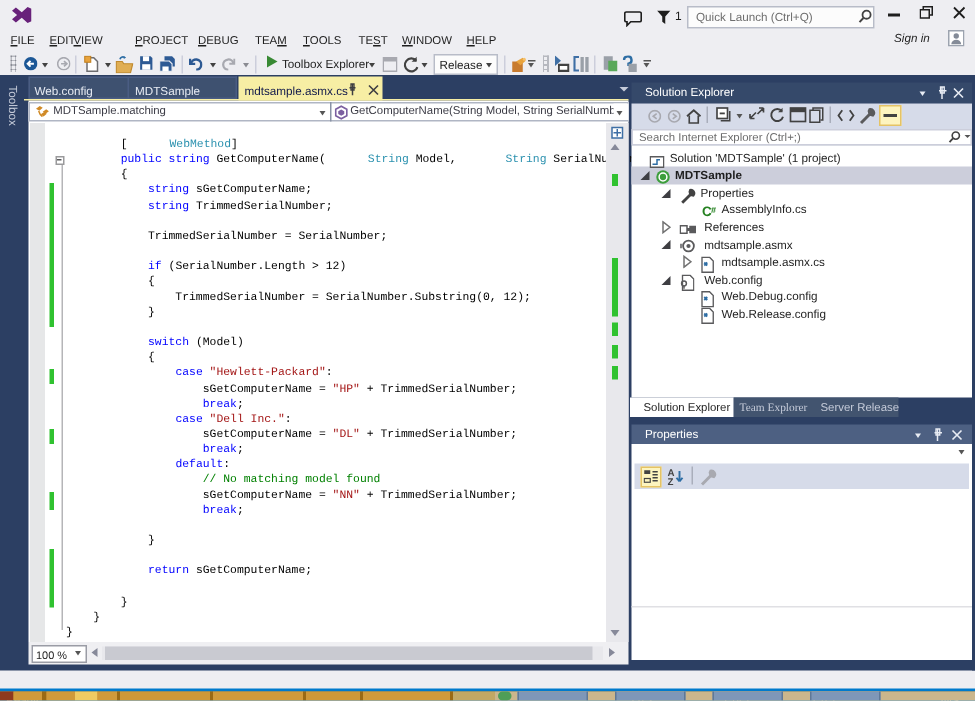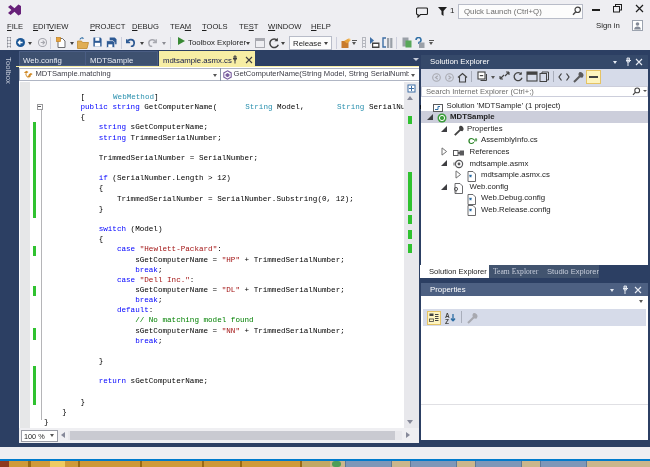--- a/index.html
+++ b/index.html
@@ -51,21 +51,21 @@
 
 <div class="abs" style="left:592px;top:9px;width:8px;height:2px;background:#1E1E1E;"></div>
 <svg class="abs" style="left:613px;top:4px" width="10" height="9" viewBox="0 0 10 9">
   <rect x="2.5" y="0.5" width="6" height="5.5" fill="none" stroke="#1E1E1E" stroke-width="1"></rect>
   <rect x="0.5" y="2.5" width="6" height="5.5" fill="#EEEEF2" stroke="#1E1E1E" stroke-width="1"></rect>
 </svg>
 <svg class="abs" style="left:635px;top:4px" width="9" height="9" viewBox="0 0 9 9">
   <path d="M1,1 L8,8 M8,1 L1,8" stroke="#1E1E1E" stroke-width="1.2"></path>
 </svg>
 
-<div class="abs" style="left:596px;top:21px;font-size:7.8px;color:#1E1E1E;z-index:6;">Sign in</div>
+<div class="abs" style="left:596px;top:21px;font-size:7.8px;color:#1E1E1E;z-index:6;font-style:italic;">Sign in</div>
 <svg class="abs" style="left:632px;top:20px;z-index:6" width="11" height="11" viewBox="0 0 11 11">
   <rect x="0.5" y="0.5" width="10" height="10" fill="#FFFFFF" stroke="#9CA3AF" stroke-width="1"></rect>
   <circle cx="5.5" cy="4" r="1.8" fill="#848B98"></circle>
   <path d="M2.2,9.5 a3.3,3 0 0 1 6.6,0 z" fill="#848B98"></path>
 </svg>
 
 <div class="abs" id="menubar"></div>
 <div class="menuitem" style="left:7px;"><u>F</u>ILE</div>
 <div class="menuitem" style="left:33px;"><u>E</u>DIT</div>
 <div class="menuitem" style="left:49px;"><u>V</u>IEW</div>
@@ -442,21 +442,21 @@
     <path d="M1,0.5 h5 l2.5,2.5 v7.5 h-7.5 z" fill="#fff" stroke="#5A5A5C" stroke-width="0.9"></path>
     <path d="M2.5,4 l2,2 m0,-2 l-2,2" stroke="#2D6DA4" stroke-width="1.2"></path>
   </svg>
   <div class="trow" style="left:60px;top:107.5px;">Web.Release.config</div>
 </div>
 
 <div class="abs" style="left:489px;top:264.5px;width:110px;height:13.5px;background:#42546F;"></div>
 <div class="abs" style="left:420px;top:264.5px;width:69px;height:13.5px;background:#FFFFFF;"></div>
 <div class="abs" style="left:429px;top:267px;font-size:7.6px;color:#1E1E1E;">Solution Explorer</div>
 <div class="abs" style="left:493px;top:267px;font-size:7.6px;color:#C5CBD9;font-family:Liberation Serif, serif;">Team Explorer</div>
-<div class="abs" style="left:547px;top:267px;font-size:7.6px;color:#C5CBD9;">Studio Explorer</div>
+<div class="abs" style="left:547px;top:267px;font-size:7.6px;color:#C5CBD9;">Server Release</div>
 
 <div class="abs" style="left:421px;top:283px;width:227px;height:13px;background:#4D6082;"></div>
 <div class="abs" style="left:430px;top:285px;font-size:7.8px;color:#FFFFFF;">Properties</div>
 <div class="abs" style="left:610px;top:289px;border-left:2.8px solid transparent;border-right:2.8px solid transparent;border-top:3.5px solid #E8ECF4;"></div>
 <svg class="abs" style="left:622px;top:285px" width="8" height="10" viewBox="0 0 8 10">
   <path d="M1,3.5 h5 M3,1 v5 M3,6 v3" stroke="#E8ECF4" stroke-width="1" fill="none"></path>
   <path d="M2,1 h2.5 v4 h-2.5 z" fill="none" stroke="#E8ECF4" stroke-width="0.9"></path>
 </svg>
 <svg class="abs" style="left:634px;top:286px" width="8" height="8" viewBox="0 0 8 8">
   <path d="M1,1 L7,7 M7,1 L1,7" stroke="#E8ECF4" stroke-width="1.1"></path>

